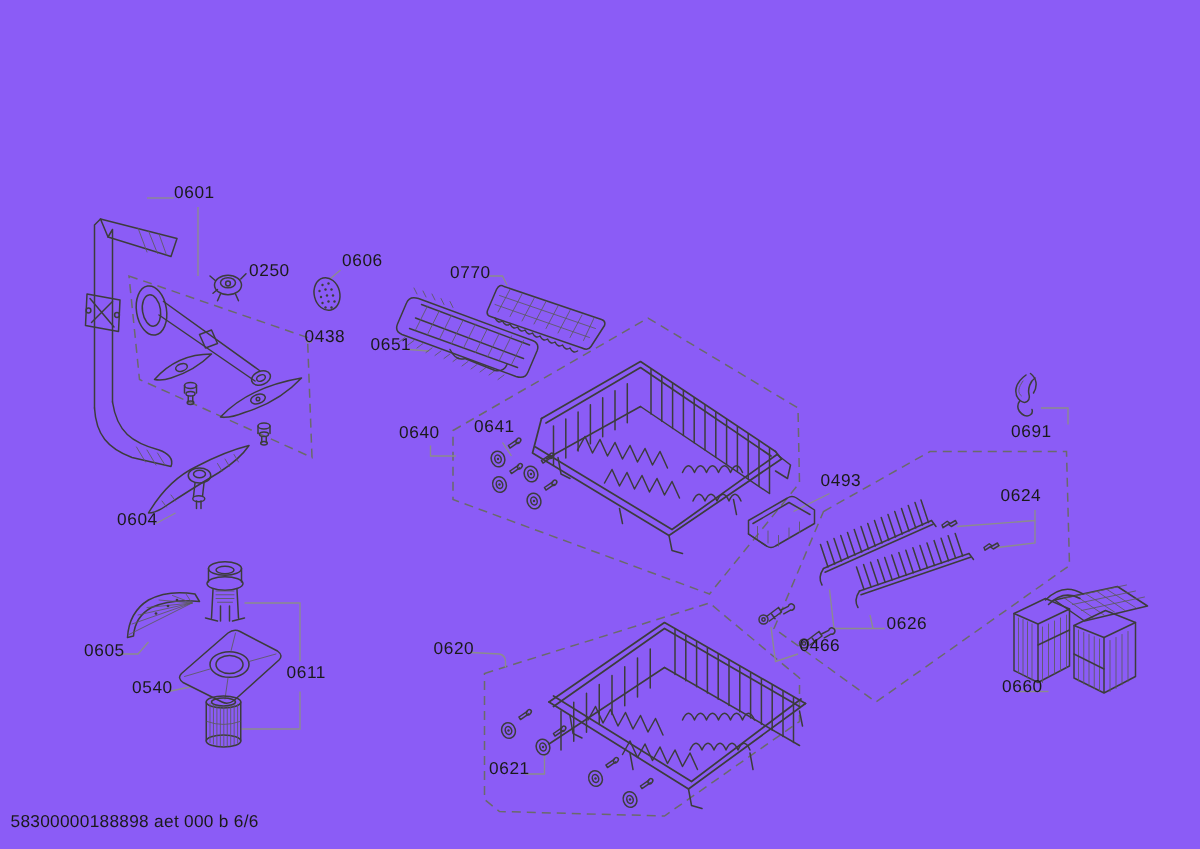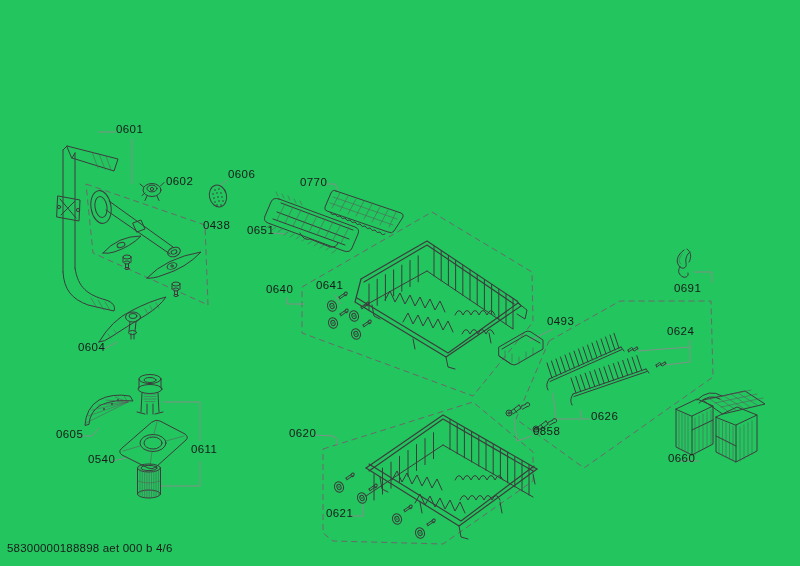--- a/index.html
+++ b/index.html
@@ -1,16 +1,16 @@
 <!DOCTYPE html>
 <html><head>
 <meta charset="utf-8">
 <style>
   html,body{margin:0;padding:0;background:#fff;}
-  .stage{position:relative;width:800px;height:566px;background:#22c55e;overflow:hidden;
+  .stage{position:relative;width:800px;height:566px;background:#8b5cf6;overflow:hidden;
          font-family:"Liberation Sans", sans-serif;}
   .stage svg{position:absolute;left:0;top:0;}
   .callout{position:absolute;font-size:11.5px;line-height:11px;color:#1a1a1a;
            letter-spacing:.4px;white-space:nowrap;cursor:default;}
   .footer{position:absolute;left:7px;top:542px;font-size:11.5px;color:#1a1a1a;
           letter-spacing:.2px;}
   
   .ln{fill:none;stroke:#3c3c3c;stroke-width:1;stroke-linecap:round;stroke-linejoin:round;}
   .lnb{fill:none;stroke:#3c3c3c;stroke-width:1.15;stroke-linecap:round;stroke-linejoin:round;}
   .thin{fill:none;stroke:#5a5a5a;stroke-width:.55;stroke-linecap:round;}
@@ -289,34 +289,34 @@
     <use href="#wheel" transform="translate(362,498)"></use>
         <use href="#pin" transform="translate(369,489)"></use>
     <use href="#wheel" transform="translate(397,519)"></use>
         <use href="#pin" transform="translate(404,510)"></use>
     <use href="#wheel" transform="translate(420,533)"></use>
         <use href="#pin" transform="translate(427,524)"></use>
   </g>
 </svg>
 
   <div class="callout" style="left:116px;top:124px">0601</div>
-  <div class="callout" style="left:166px;top:176px">0602</div>
+  <div class="callout" style="left:166px;top:176px">0250</div>
   <div class="callout" style="left:228px;top:169px">0606</div>
   <div class="callout" style="left:203px;top:220px">0438</div>
   <div class="callout" style="left:78px;top:342px">0604</div>
   <div class="callout" style="left:56px;top:429px">0605</div>
   <div class="callout" style="left:88px;top:454px">0540</div>
   <div class="callout" style="left:191px;top:444px">0611</div>
   <div class="callout" style="left:300px;top:177px">0770</div>
   <div class="callout" style="left:247px;top:225px">0651</div>
   <div class="callout" style="left:266px;top:284px">0640</div>
   <div class="callout" style="left:316px;top:280px">0641</div>
   <div class="callout" style="left:547px;top:316px">0493</div>
   <div class="callout" style="left:667px;top:326px">0624</div>
   <div class="callout" style="left:591px;top:411px">0626</div>
-  <div class="callout" style="left:533px;top:426px">0858</div>
+  <div class="callout" style="left:533px;top:426px">0466</div>
   <div class="callout" style="left:674px;top:283px">0691</div>
   <div class="callout" style="left:668px;top:453px">0660</div>
   <div class="callout" style="left:289px;top:428px">0620</div>
   <div class="callout" style="left:326px;top:508px">0621</div>
 
-  <div class="footer">58300000188898 aet 000 b 4/6</div>
+  <div class="footer">58300000188898 aet 000 b 6/6</div>
 </div>
 
 </body></html>

